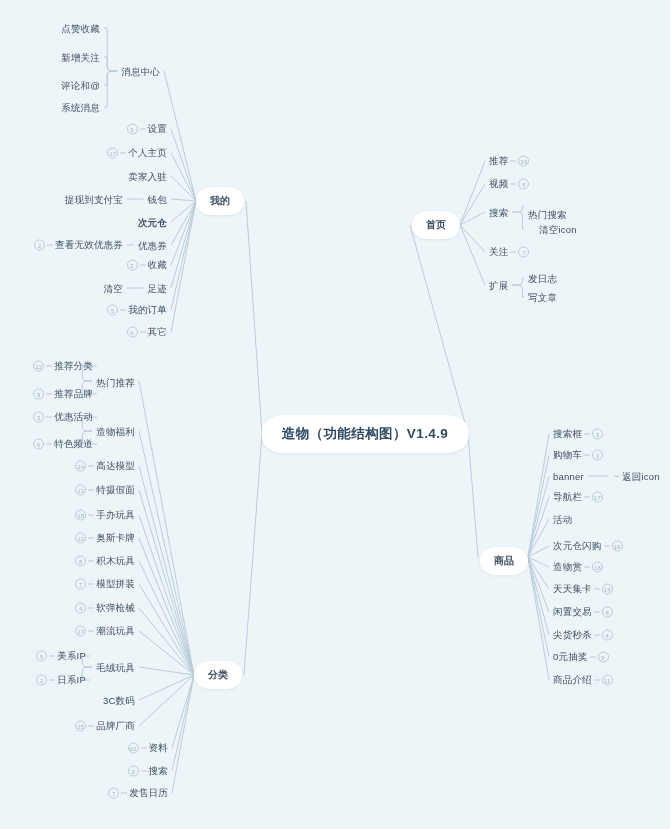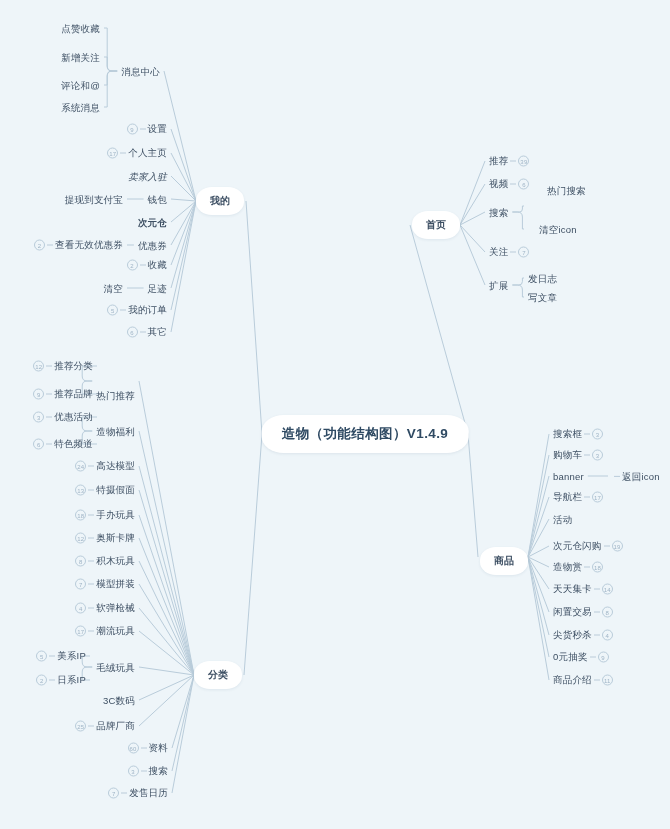--- a/index.html
+++ b/index.html
@@ -183,57 +183,57 @@
   <div id="nodes">
       <div class="root" style="left: 365px; top: 434px;">造物（功能结构图）V1.4.9</div>
       <div class="branch" style="left: 220px; top: 201px;">我的</div>
       <div class="node leaf r" style="top: 71px; right: 510px;"><span class="lbl">消息中心</span></div>
       <div class="node leaf r" style="top: 28px; right: 570px;"><span class="lbl">点赞收藏</span></div>
       <div class="node leaf r" style="top: 57px; right: 570px;"><span class="lbl">新增关注</span></div>
       <div class="node leaf r" style="top: 85px; right: 570px;"><span class="lbl">评论和@</span></div>
       <div class="node leaf r" style="top: 107px; right: 570px;"><span class="lbl">系统消息</span></div>
       <div class="node leaf r" style="top: 129px; right: 503px;"><span class="badge">9</span><span class="dash"></span><span class="lbl">设置</span></div>
       <div class="node leaf r" style="top: 153px; right: 503px;"><span class="badge">17</span><span class="dash"></span><span class="lbl">个人主页</span></div>
-      <div class="node leaf r" style="top: 176px; right: 503px; font-style: italic;"><span class="lbl">卖家入驻</span></div>
+      <div class="node leaf r" style="top: 176px; right: 503px;"><span class="lbl">卖家入驻</span></div>
       <div class="node leaf r" style="top: 199px; right: 503px;"><span class="lbl">钱包</span></div>
       <div class="node leaf r" style="top: 199px; right: 547px; margin-left: 16px;"><span class="lbl">提现到支付宝</span></div>
       <div class="node leaf r" style="top: 222px; right: 503px; font-weight: bold;"><span class="lbl">次元仓</span></div>
       <div class="node leaf r" style="top: 245px; right: 503px;"><span class="lbl">优惠券</span></div>
       <div class="node leaf r" style="top: 245px; right: 547px;"><span class="badge">2</span><span class="dash"></span><span class="lbl">查看无效优惠券</span></div>
       <div class="node leaf r" style="top: 265px; right: 503px;"><span class="badge">2</span><span class="dash"></span><span class="lbl">收藏</span></div>
       <div class="node leaf r" style="top: 288px; right: 503px;"><span class="lbl">足迹</span></div>
       <div class="node leaf r" style="top: 288px; right: 547px;"><span class="lbl">清空</span></div>
       <div class="node leaf r" style="top: 310px; right: 503px;"><span class="badge">5</span><span class="dash"></span><span class="lbl">我的订单</span></div>
       <div class="node leaf r" style="top: 332px; right: 503px;"><span class="badge">6</span><span class="dash"></span><span class="lbl">其它</span></div>
       <div class="branch" style="left: 436px; top: 225px;">首页</div>
       <div class="node leaf" style="top: 161px; left: 489px;"><span class="lbl">推荐</span><span class="dash"></span><span class="badge">39</span></div>
       <div class="node leaf" style="top: 184px; left: 489px;"><span class="lbl">视频</span><span class="dash"></span><span class="badge">6</span></div>
       <div class="node leaf" style="top: 212px; left: 489px;"><span class="lbl">搜索</span></div>
-      <div class="node leaf" style="top: 190px; left: 528px; margin-left: 19px;"><span class="lbl">热门搜索</span></div>
+      <div class="node leaf" style="top: 214px; left: 528px;"><span class="lbl">热门搜索</span></div>
       <div class="node leaf" style="top: 229px; left: 528px; margin-left: 11px;"><span class="lbl">清空icon</span></div>
       <div class="node leaf" style="top: 252px; left: 489px;"><span class="lbl">关注</span><span class="dash"></span><span class="badge">7</span></div>
       <div class="node leaf" style="top: 285px; left: 489px;"><span class="lbl">扩展</span></div>
       <div class="node leaf" style="top: 278px; left: 528px;"><span class="lbl">发日志</span></div>
       <div class="node leaf" style="top: 297px; left: 528px;"><span class="lbl">写文章</span></div>
       <div class="branch" style="left: 504px; top: 561px;">商品</div>
       <div class="node leaf" style="top: 434px; left: 553px;"><span class="lbl">搜索框</span><span class="dash"></span><span class="badge">3</span></div>
       <div class="node leaf" style="top: 455px; left: 553px;"><span class="lbl">购物车</span><span class="dash"></span><span class="badge">3</span></div>
       <div class="node leaf" style="top: 476px; left: 553px;"><span class="lbl">banner</span></div>
       <div class="node leaf" style="top: 476px; left: 612px; text-align: right;"><span class="dash"></span><span class="lbl">返回icon</span></div>
       <div class="node leaf" style="top: 497px; left: 553px;"><span class="lbl">导航栏</span><span class="dash"></span><span class="badge">17</span></div>
       <div class="node leaf" style="top: 519px; left: 553px; text-align: right;"><span class="lbl">活动</span></div>
       <div class="node leaf" style="top: 546px; left: 553px;"><span class="lbl">次元仓闪购</span><span class="dash"></span><span class="badge">19</span></div>
       <div class="node leaf" style="top: 567px; left: 553px;"><span class="lbl">造物赏</span><span class="dash"></span><span class="badge">18</span></div>
       <div class="node leaf" style="top: 589px; left: 553px;"><span class="lbl">天天集卡</span><span class="dash"></span><span class="badge">14</span></div>
       <div class="node leaf" style="top: 612px; left: 553px;"><span class="lbl">闲置交易</span><span class="dash"></span><span class="badge">8</span></div>
       <div class="node leaf" style="top: 635px; left: 553px;"><span class="lbl">尖货秒杀</span><span class="dash"></span><span class="badge">4</span></div>
       <div class="node leaf" style="top: 657px; left: 553px;"><span class="lbl">0元抽奖</span><span class="dash"></span><span class="badge">9</span></div>
       <div class="node leaf" style="top: 680px; left: 553px;"><span class="lbl">商品介绍</span><span class="dash"></span><span class="badge">11</span></div>
       <div class="branch" style="left: 218px; top: 675px;">分类</div>
-      <div class="node leaf r" style="top: 395px; right: 535px;"><span class="lbl">热门推荐</span></div>
+      <div class="node leaf r" style="top: 382px; right: 535px;"><span class="lbl">热门推荐</span></div>
       <div class="node leaf r" style="top: 366px; right: 577px;"><span class="badge">12</span><span class="dash"></span><span class="lbl">推荐分类</span></div>
       <div class="node leaf r" style="top: 394px; right: 577px;"><span class="badge">9</span><span class="dash"></span><span class="lbl">推荐品牌</span></div>
       <div class="node leaf r" style="top: 431px; right: 535px;"><span class="lbl">造物福利</span></div>
       <div class="node leaf r" style="top: 417px; right: 577px;"><span class="badge">3</span><span class="dash"></span><span class="lbl">优惠活动</span></div>
       <div class="node leaf r" style="top: 444px; right: 577px;"><span class="badge">6</span><span class="dash"></span><span class="lbl">特色频道</span></div>
       <div class="node leaf r" style="top: 466px; right: 535px;"><span class="badge">24</span><span class="dash"></span><span class="lbl">高达模型</span></div>
       <div class="node leaf r" style="top: 490px; right: 535px;"><span class="badge">13</span><span class="dash"></span><span class="lbl">特摄假面</span></div>
       <div class="node leaf r" style="top: 515px; right: 535px;"><span class="badge">18</span><span class="dash"></span><span class="lbl">手办玩具</span></div>
       <div class="node leaf r" style="top: 538px; right: 535px;"><span class="badge">12</span><span class="dash"></span><span class="lbl">奥斯卡牌</span></div>
       <div class="node leaf r" style="top: 561px; right: 535px;"><span class="badge">8</span><span class="dash"></span><span class="lbl">积木玩具</span></div>

